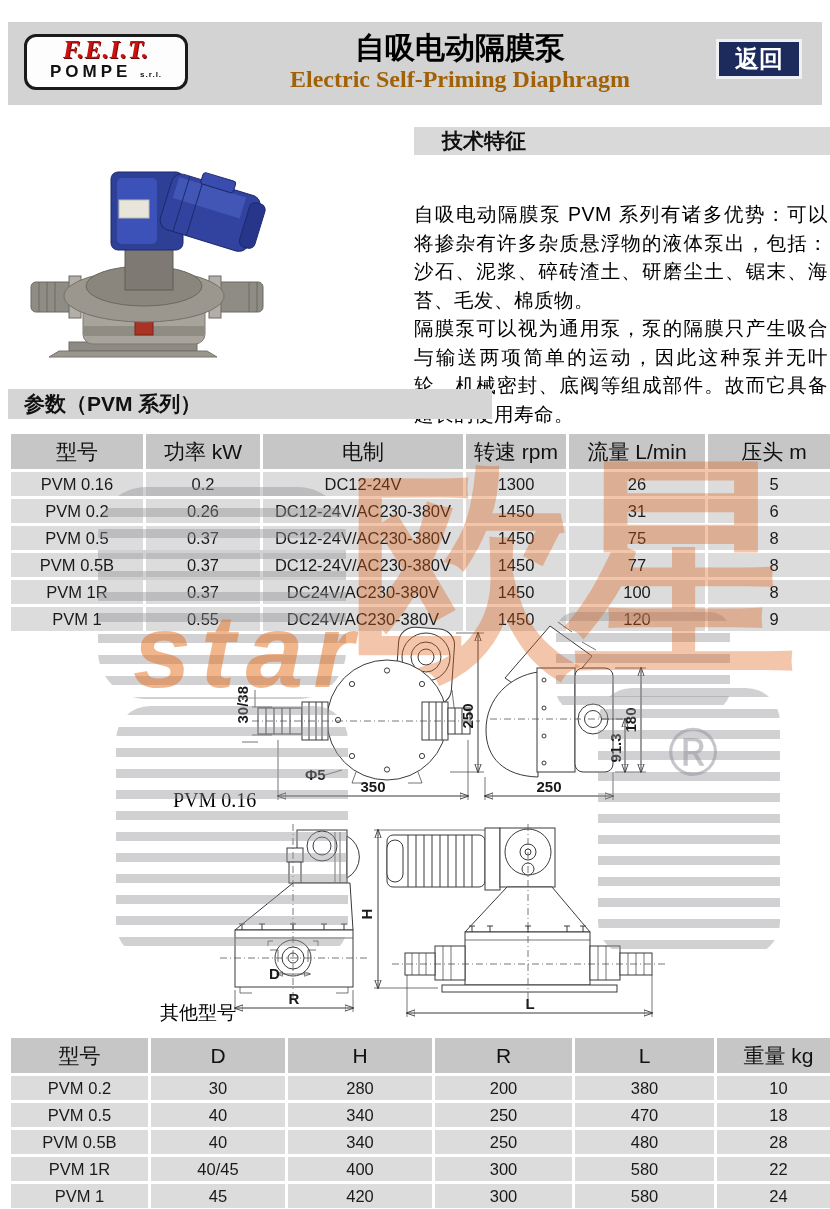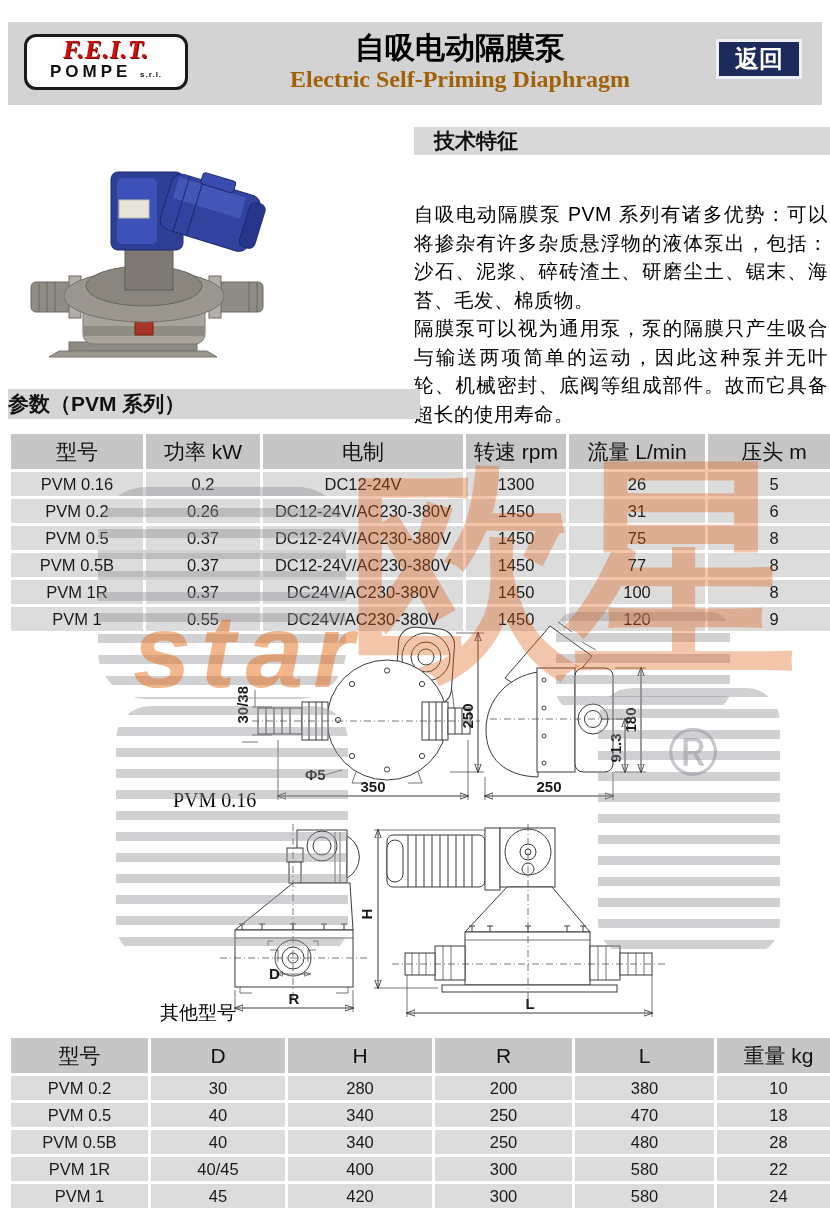--- a/index.html
+++ b/index.html
@@ -19,27 +19,27 @@
   .title-zh { position:absolute; left:280px; top:28px; width:360px; text-align:center;
               font-size:30px; font-weight:bold; color:#000; }
   .title-en { position:absolute; left:230px; top:66px; width:460px; text-align:center;
               font-family:"Liberation Serif","DejaVu Serif",serif; font-size:24px; font-weight:bold; color:#a16207; }
   .back-btn { position:absolute; left:716px; top:39px; width:86px; height:40px; background:#1c2b5c;
               border:3px solid #eef0f4; color:#fff; font-size:24px; font-weight:bold;
               display:flex; align-items:center; justify-content:center; cursor:pointer; }
 
   
   .feat-head { position:absolute; left:414px; top:127px; width:416px; height:28px; background:#d9d9d9;
-               font-size:21px; font-weight:bold; line-height:28px; padding-left:20px; }
+               font-size:21px; font-weight:bold; line-height:28px; padding-left:28px; }
   .feat-text { position:absolute; left:414px; top:160px; width:414px; font-size:19.5px;
                line-height:28.5px; text-align:justify; letter-spacing:0.5px; color:#000;margin-top:40px; }
 
   
-  .params-bar { position:absolute; left:8px; top:389px; width:412px; height:30px; background:#d5d5d5;
-                font-size:21px; font-weight:bold; line-height:30px; }
+  .params-bar { position:absolute; left:8px; top:389px; width:484px; height:30px; background:#d5d5d5;
+                font-size:21px; font-weight:bold; line-height:30px; padding-left:16px; }
 
   
   table.grid { position:absolute; left:8px; border-collapse:separate; border-spacing:3px;
                table-layout:fixed; width:814px; background:#fff; }
   table.grid th { background:#c6c6c6; font-weight:normal; font-size:21px; height:35px; text-align:center; }
   table.grid td { background:#dcdcdc; font-size:16.5px; height:24px; text-align:center; color:#1a1a1a; }
   #spec-table { top:431px; }
   #dim-table { top:1035px; }
 
   

